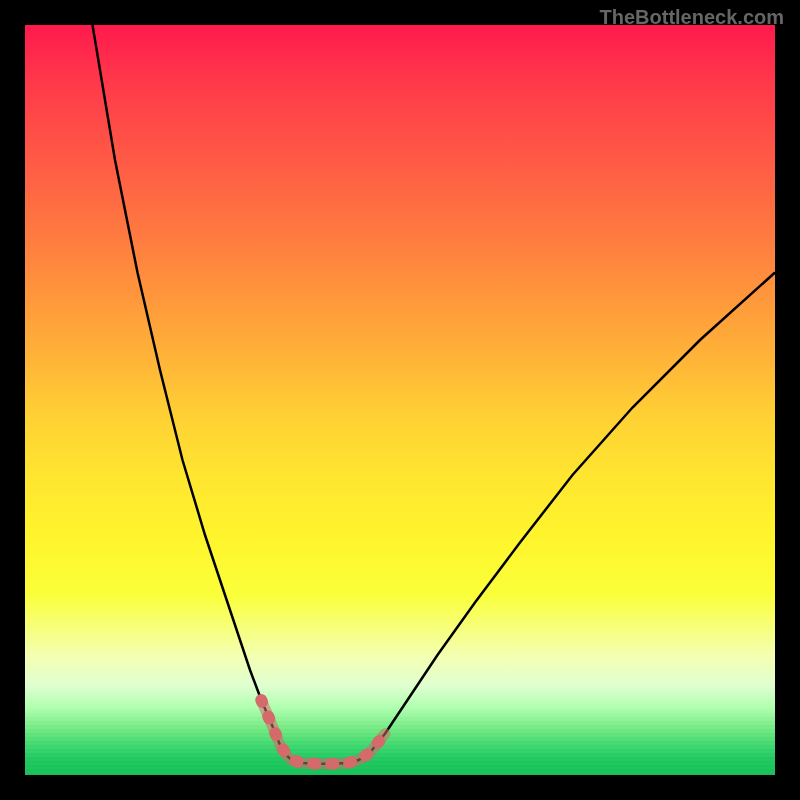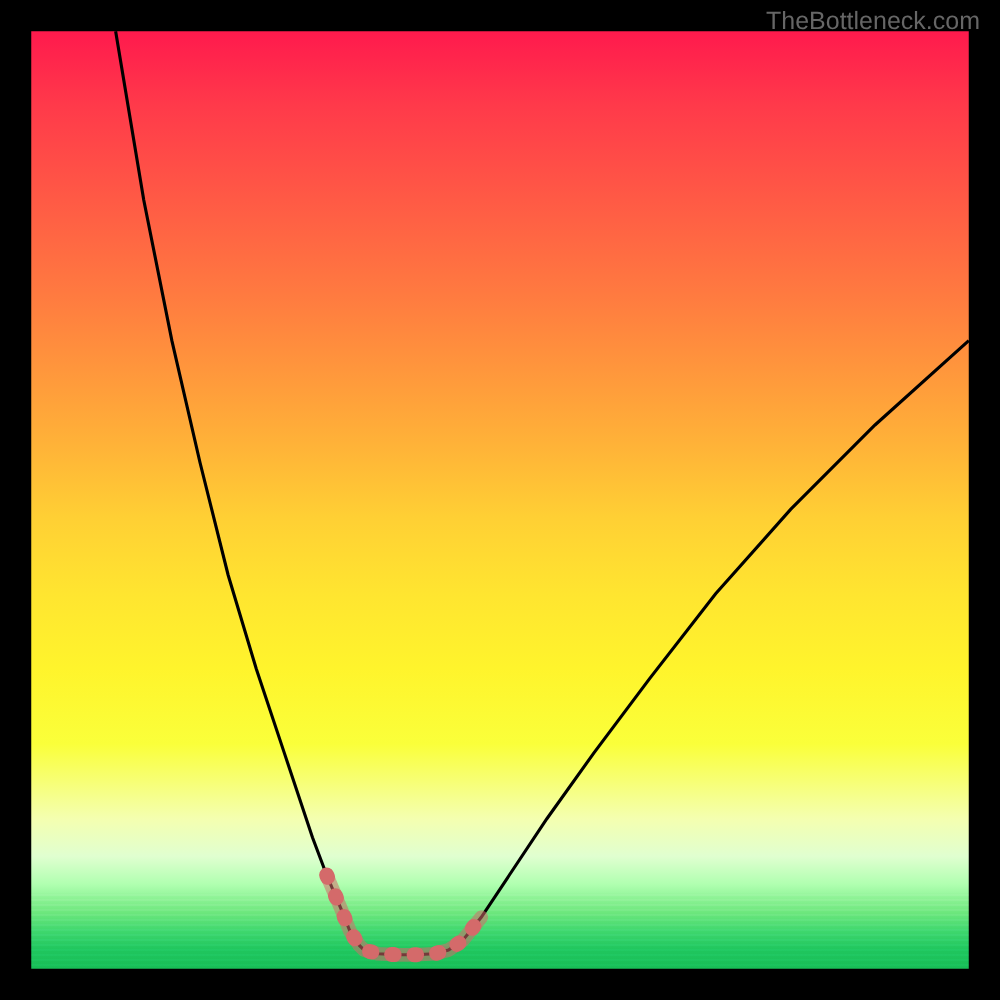--- a/index.html
+++ b/index.html
@@ -55,21 +55,21 @@
     );
     mix-blend-mode: overlay;
     opacity: 0.7;
   }
   .watermark {
     position: absolute;
     top: 6px;
     right: 16px;
     color: #666;
     font-size: 20px;
-    font-weight: 400;
+    font-weight: 700;
     z-index: 5;
   }
   svg.curve {
     position: absolute;
     left: 25px;
     top: 25px;
     width: 750px;
     height: 750px;
     overflow: visible;
   }

